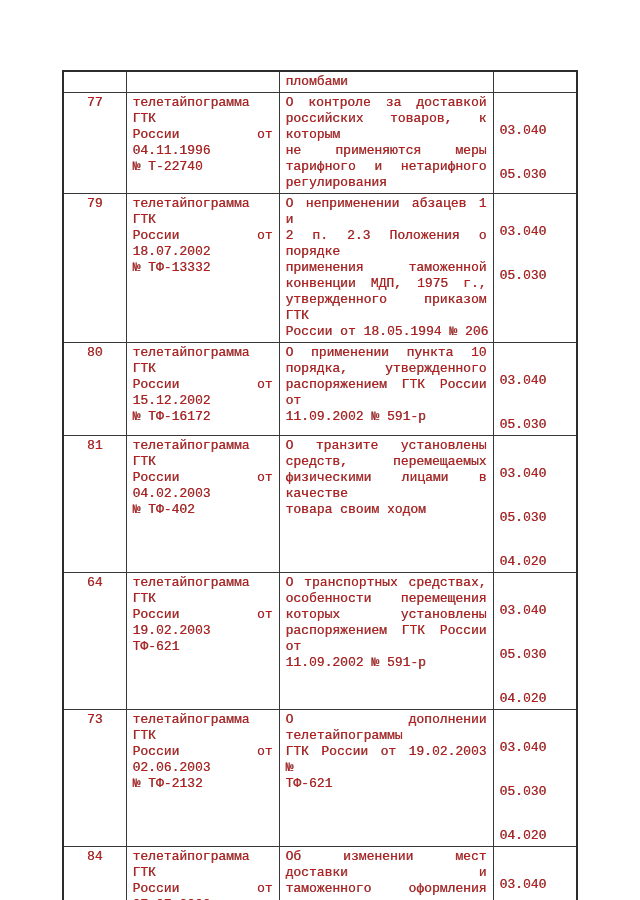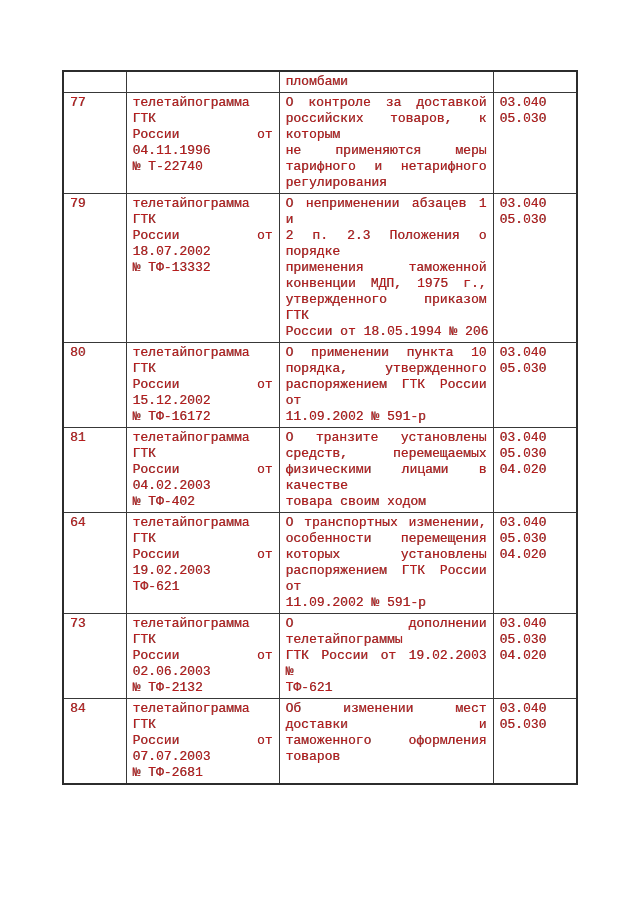--- a/index.html
+++ b/index.html
@@ -43,37 +43,38 @@
     border: 2px solid #2c2c2c;
   }
   table.doc-table td {
     border: 1.5px solid #383838;
     vertical-align: top;
     padding: 2px 6px 2px 6px;
     line-height: 16px;
     overflow: hidden;
   }
   td.num-cell {
-    text-align: left;
+    text-align: center;
     padding-top: 3px;
   }
   td.codes-cell {
     padding-left: 16px;
     padding-top: 3px;
   }
   .ln {
     white-space: nowrap;
   }
   .ln.just {
     white-space: normal;
     text-align: justify;
     text-align-last: justify;
   }
   .code-ln {
     white-space: nowrap;
+    margin-top: 28px;
   }
 </style>
 </head>
 <body>
 
 <div class="page">
 
 
   <table class="doc-table">
     <colgroup>
@@ -168,21 +169,21 @@
           </td>
         </tr>
         <tr>
           <td class="num-cell">64</td>
           <td>
             <div class="ln just">телетайпограмма ГТК</div>
             <div class="ln just">России от 19.02.2003</div>
             <div class="ln">ТФ-621</div>
           </td>
           <td>
-            <div class="ln just">О транспортных изменении,</div>
+            <div class="ln just">О транспортных средствах,</div>
             <div class="ln just">особенности перемещения</div>
             <div class="ln just">которых установлены</div>
             <div class="ln just">распоряжением ГТК России от</div>
             <div class="ln">11.09.2002 № 591-р</div>
           </td>
           <td class="codes-cell">
             <div class="code-ln">03.040</div>
             <div class="code-ln">05.030</div>
             <div class="code-ln">04.020</div>
           </td>

